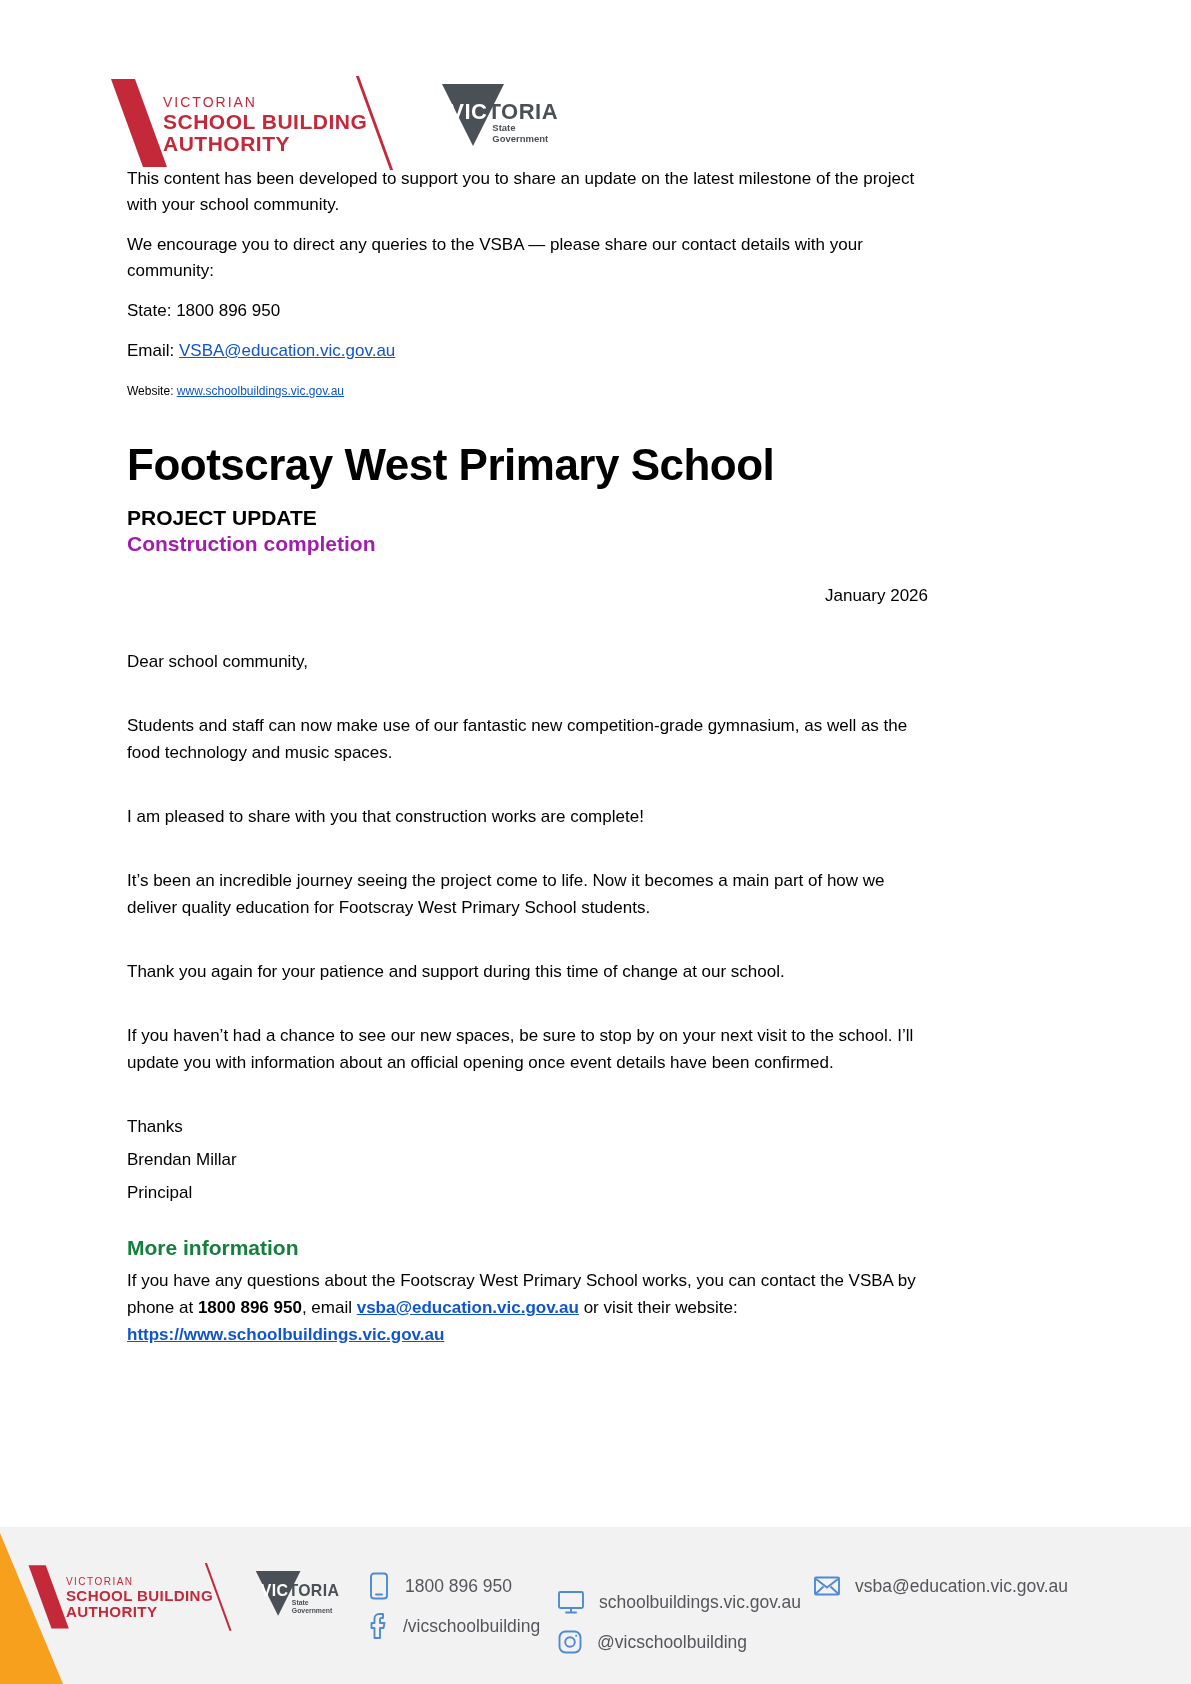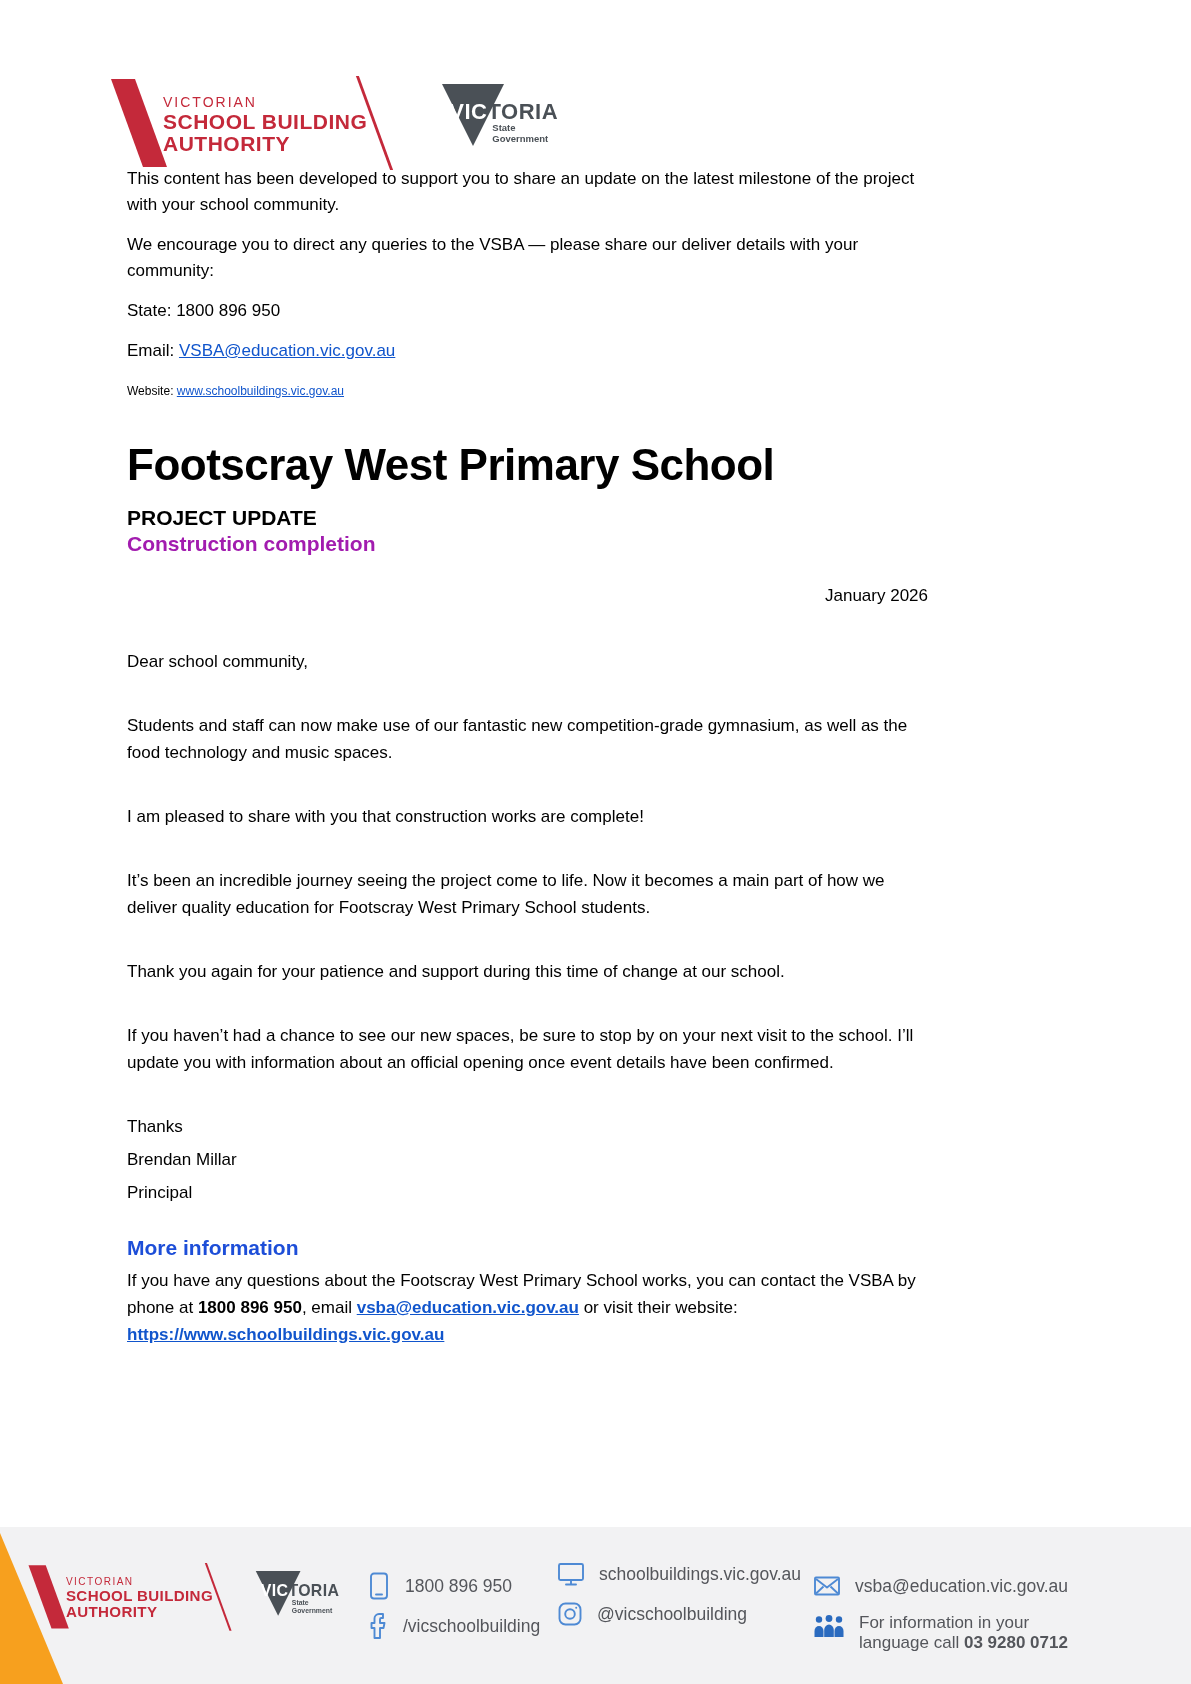--- a/index.html
+++ b/index.html
@@ -39,33 +39,33 @@
   .milestone { font-size:21px; font-weight:bold; color:#a21caf; margin-top:2px; }
   .date-line { text-align:right; font-size:17px; margin-top:30px; }
 
   
   .letter { font-size:17px; line-height:27px; margin-top:42px; }
   .letter p.para { margin-bottom:37px; }
   .letter p.sig { margin-bottom:6px; }
 
   
   .more-info { margin-top:28px; font-size:17px; line-height:27px; }
-  .more-info h2 { font-size:21px; font-weight:bold; color:#1d4ed8; margin-bottom:6px; }
+  .more-info h2 { font-size:21px; font-weight:bold; color:#15803d; margin-bottom:6px; }
   .more-info a { font-weight:bold; }
   .bold { font-weight:bold; }
 
   
   .footer { position:absolute; left:0; bottom:0; width:1191px; height:157px; background:#F2F2F3; }
   .orange-wedge { position:absolute; left:0; top:6px; width:63px; height:151px;
     background:#F7A01E; clip-path:polygon(0 0, 100% 100%, 0 100%); }
   .f-vsba { position:absolute; left:40px; top:36px; transform:scale(0.72); transform-origin:left top; }
   .f-vic { position:absolute; left:250px; top:38px; transform:scale(0.88); transform-origin:left top; }
   .f-col { position:absolute; display:flex; flex-direction:column; gap:6px; }
   .f-col1 { left:366px; top:42px; }
-  .f-col2 { left:556px; top:30px; }
+  .f-col2 { left:556px; top:58px; }
   .f-col3 { left:812px; top:42px; }
   .f-row { display:flex; align-items:center; gap:13px; height:34px; color:#54565B; font-size:17.5px; }
   .f-row svg { flex:0 0 auto; }
   .lang-text { line-height:20px; font-size:17px; }
 
   .icon { display:inline-block; }
 </style>
 </head>
 <body>
 
@@ -86,21 +86,21 @@
       <div class="vic-word"><span class="on-tri">VIC</span><span>TORIA</span></div>
       <div class="vic-sub">
         <div>State</div>
         <div>Government</div>
       </div>
     </div>
   </div>
 
   <div class="intro">
     <p>This content has been developed to support you to share an update on the latest milestone of the project with your school community.</p>
-    <p>We encourage you to direct any queries to the VSBA — please share our deliver details with your community:</p>
+    <p>We encourage you to direct any queries to the VSBA — please share our contact details with your community:</p>
     <div class="contact-line"><span>State: </span><span>1800 896 950</span></div>
     <div class="contact-line"><span>Email: </span><a class="doc-link" href="#">VSBA@education.vic.gov.au</a></div>
     <div class="contact-line website-line"><span>Website: </span><a class="doc-link" href="#">www.schoolbuildings.vic.gov.au</a></div>
   </div>
 
   <h1 class="school-title">Footscray West Primary School</h1>
   <div class="subtitle">PROJECT UPDATE</div>
   <div class="milestone">Construction completion</div>
   <div class="date-line">January 2026</div>
 
@@ -187,30 +187,14 @@
   <div class="f-col f-col3">
     <div class="f-row">
       <svg class="icon" width="30" height="24" viewBox="0 0 30 24" fill="none" stroke="#4E8AD4" stroke-width="1.9" stroke-linejoin="round">
         <rect x="3" y="3.5" width="24" height="17" rx="1"></rect>
         <polyline points="4,5 15,13.5 26,5"></polyline>
         <line x1="4" y1="19.5" x2="11.5" y2="12.5"></line>
         <line x1="26" y1="19.5" x2="18.5" y2="12.5"></line>
       </svg>
       <span>vsba@education.vic.gov.au</span>
     </div>
-    <div class="f-row" style="align-items:flex-start; height:auto; margin-top:4px;">
-      <svg class="icon" width="34" height="28" viewBox="0 0 34 28" fill="#2B6BBF" stroke="none">
-        <circle cx="7" cy="6.5" r="3.2"></circle>
-        <path d="M2.5 18 a4.5 5 0 0 1 9 0 v6 h-9 z"></path>
-        <circle cx="17" cy="5.5" r="3.4"></circle>
-        <path d="M12.2 17 a4.8 5.4 0 0 1 9.6 0 v7 h-9.6 z"></path>
-        <circle cx="27" cy="6.5" r="3.2"></circle>
-        <path d="M22.5 18 a4.5 5 0 0 1 9 0 v6 h-9 z"></path>
-        <rect x="9" y="9.5" width="3" height="1.6" fill="#F2F2F3"></rect>
-        <rect x="22" y="9.5" width="3" height="1.6" fill="#F2F2F3"></rect>
-      </svg>
-      <span class="lang-text">
-        <span>For information in your</span><br>
-        <span>language call </span><span class="bold">03 9280 0712</span>
-      </span>
-    </div>
   </div>
 </div>
 
 </body></html>

